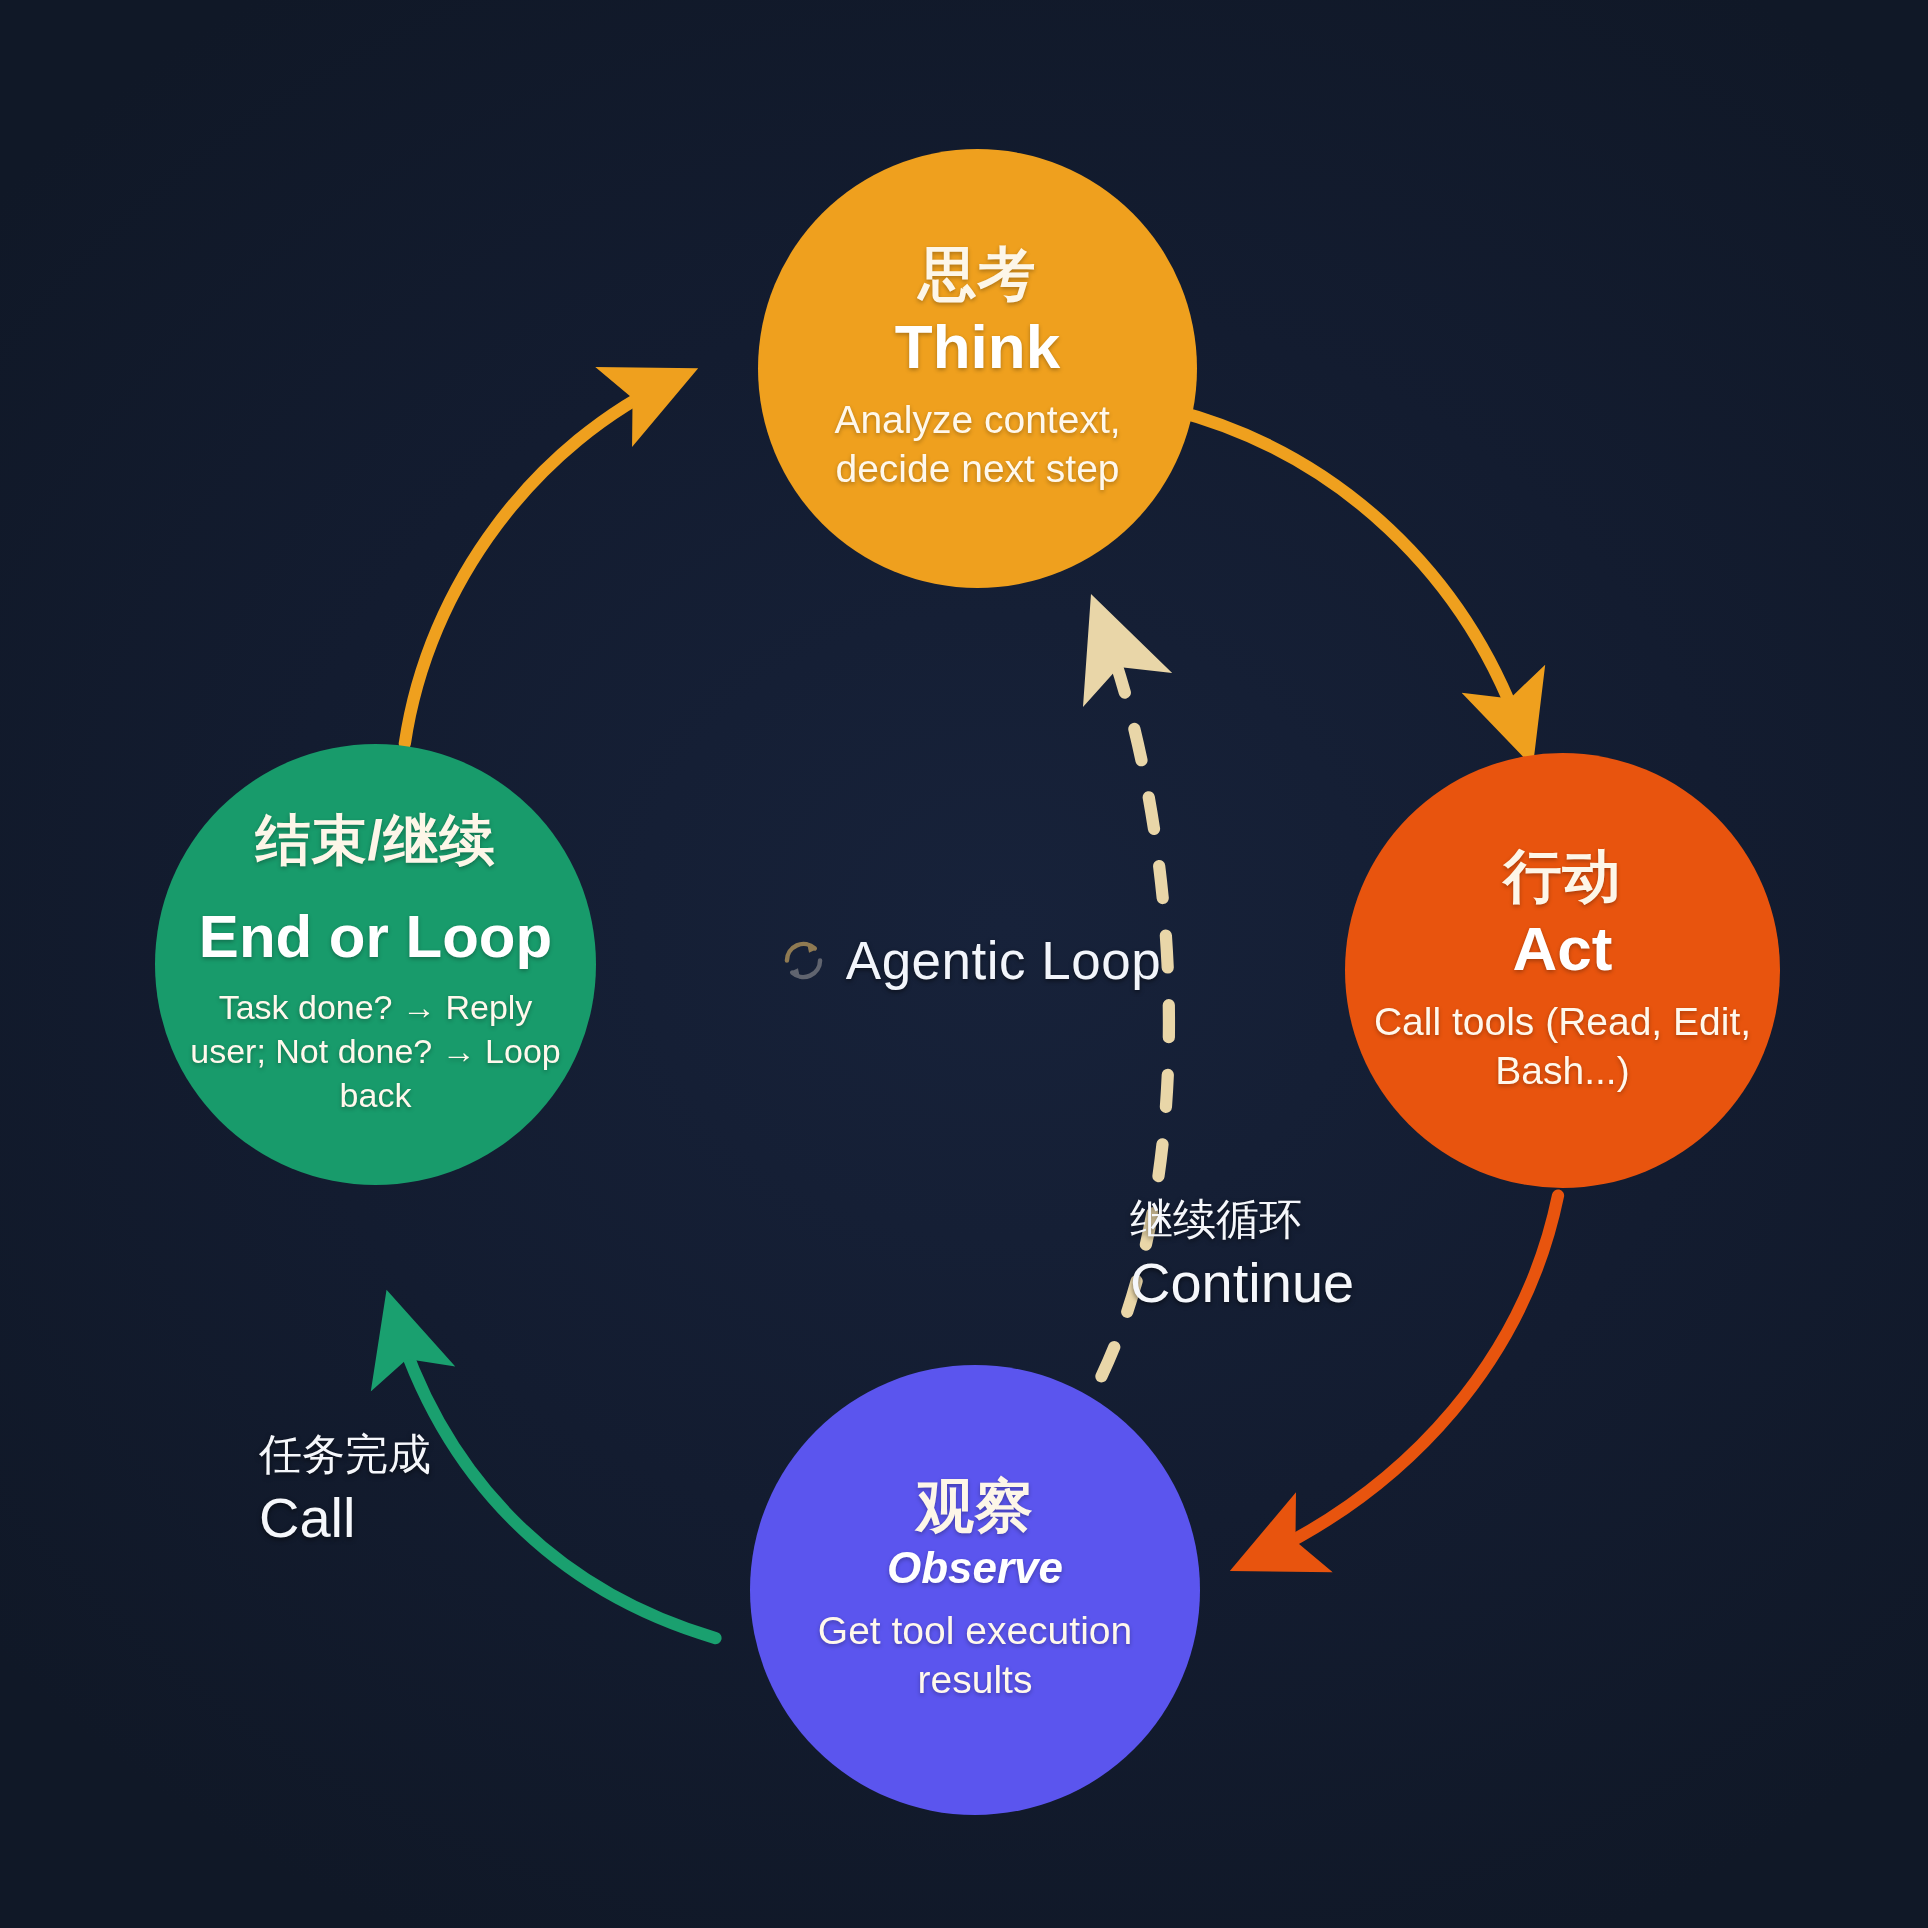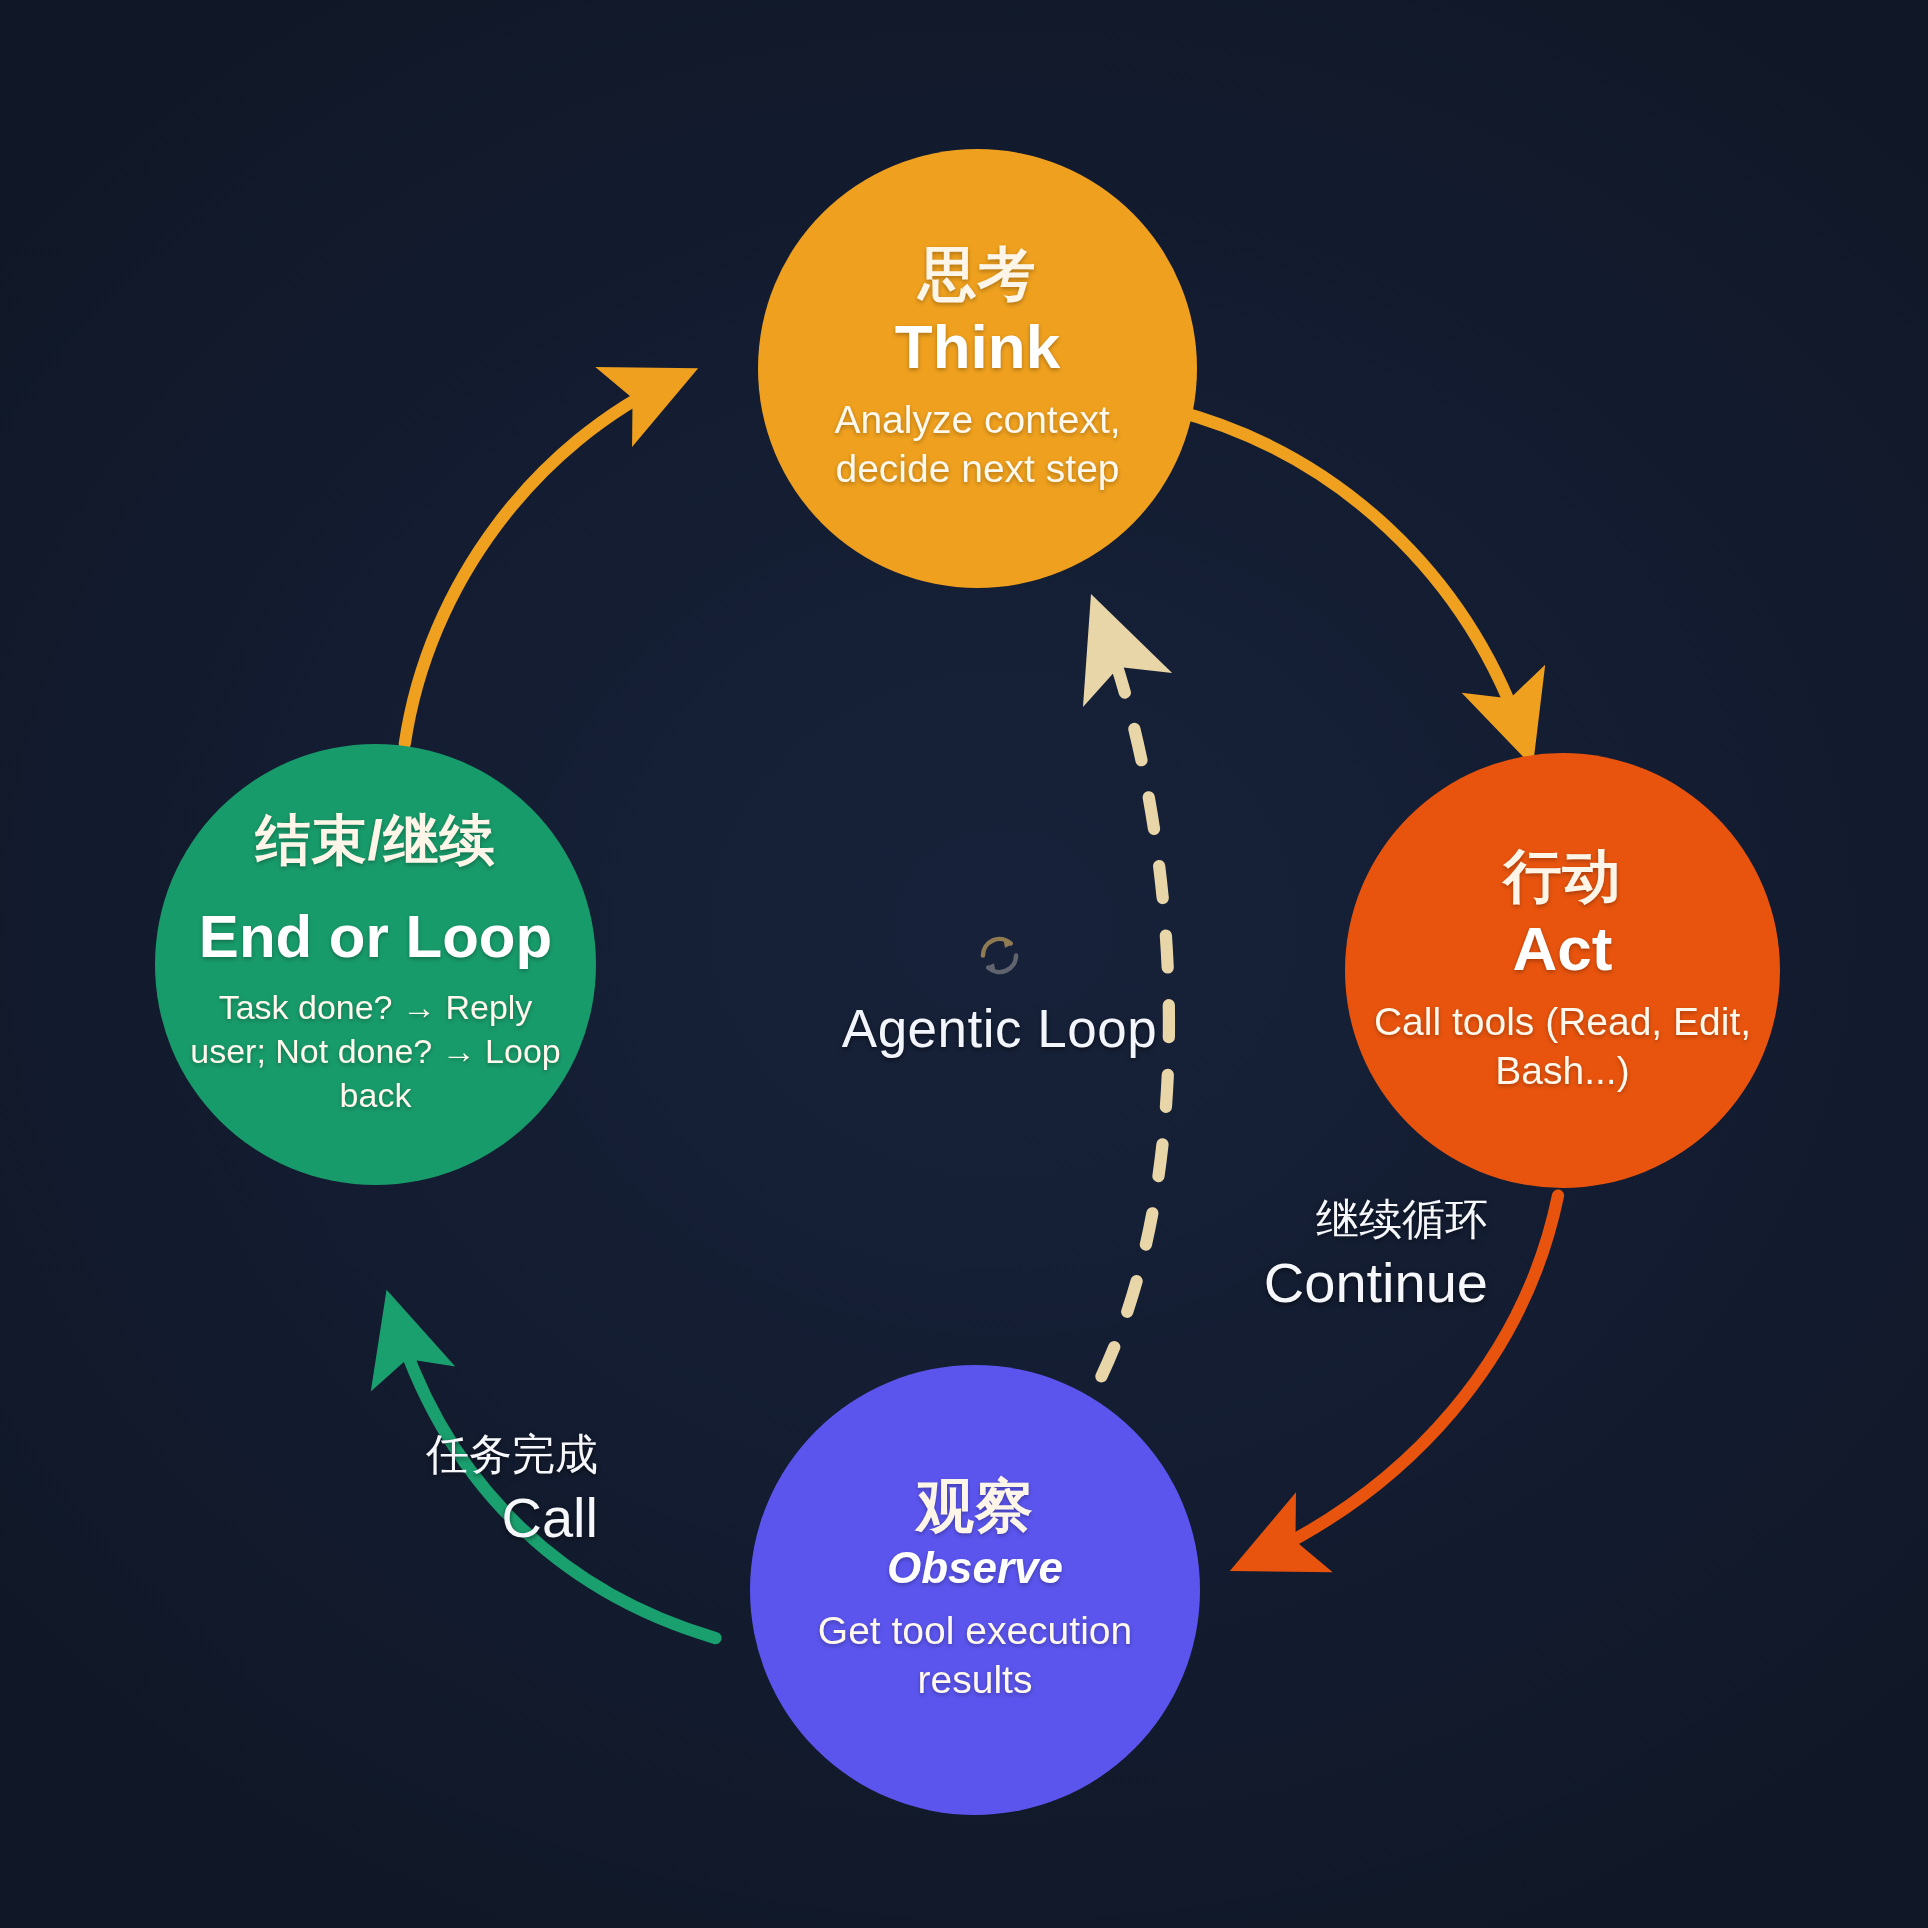--- a/index.html
+++ b/index.html
@@ -94,47 +94,46 @@
     left: 155px; top: 744px; width: 441px; height: 441px;
     background: #189b6b;
   }
   #node-end .cn { font-size: 55px; }
   #node-end .en { font-size: 60px; margin-top: 32px; }
   #node-end .desc { font-size: 34px; line-height: 1.3; }
 
   
   #center-label {
     position: absolute;
-    left: 764px;
+    left: 734px;
     top: 930px;
     width: 471px;
     display: flex;
     align-items: center;
     justify-content: center;
     gap: 17px;
-    flex-direction: column;
   }
   #center-label .loop-icon {
     width: 51px; height: 51px;
     flex: 0 0 auto;
     display: block;
   }
   #center-label .loop-text {
     font-size: 53px;
     font-weight: 400;
     color: #f2f5fb;
     text-shadow: 0 1.9px 4.7px rgba(0,0,0,0.5);
     white-space: nowrap;
     letter-spacing: 0.5px;
   }
 
   
   .edge-label {
     position: absolute;
-    text-align: right;
+    text-align: left;
     color: #ffffff;
     text-shadow: 0 1.9px 5.6px rgba(0,0,0,0.55);
     line-height: 1.18;
   }
   .edge-label .cn {
     font-size: 43px;
     font-weight: 500;
     display: block;
     color: #f5f7fb;
   }

